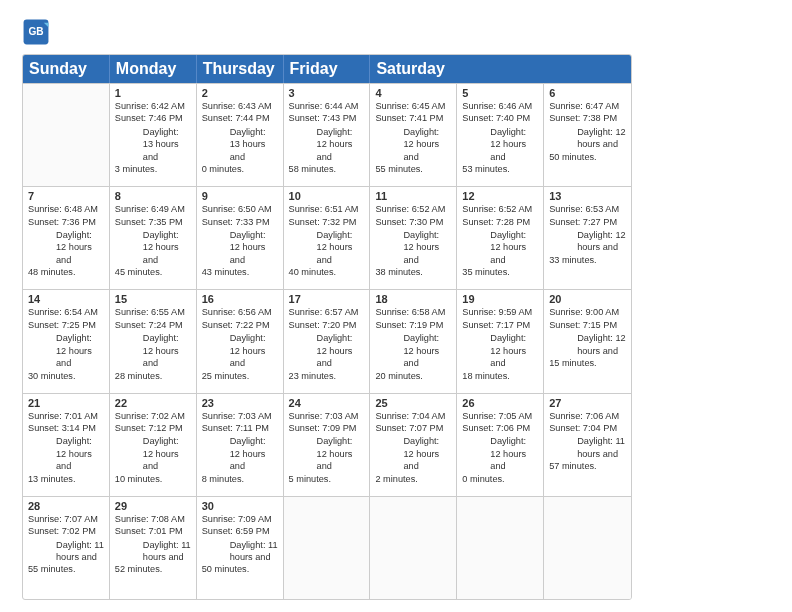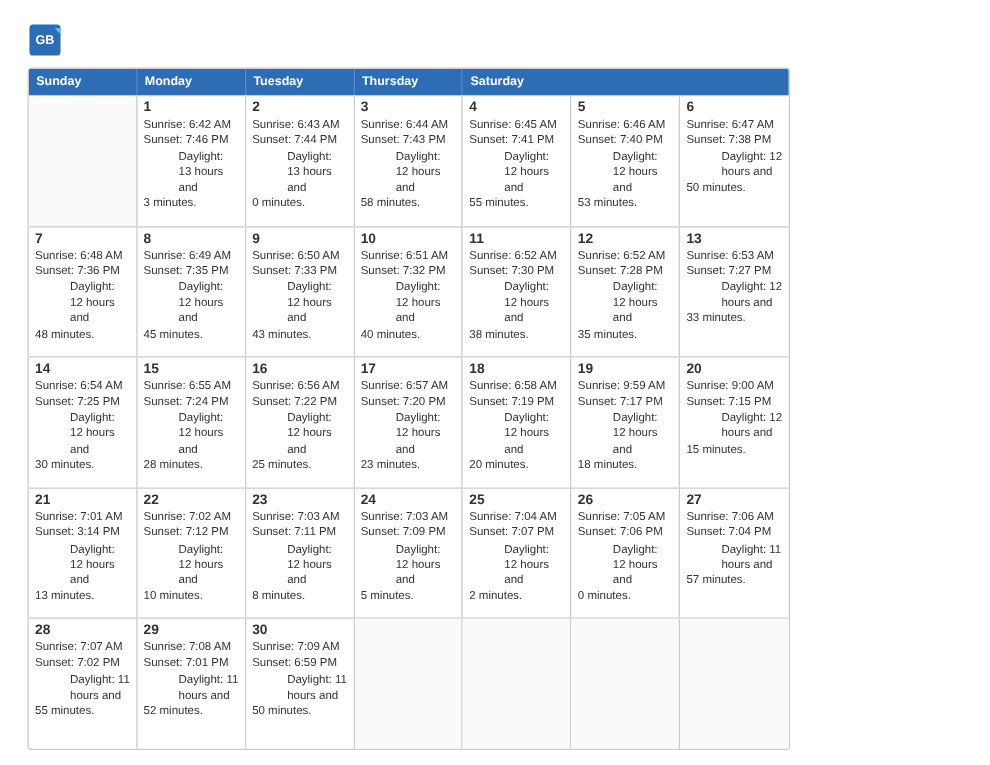--- a/index.html
+++ b/index.html
@@ -63,21 +63,21 @@
       display: flex;
       flex-direction: column;
     }
     .cal-header {
       display: grid;
       grid-template-columns: repeat(7, 1fr);
       background: #2d6db5;
     }
     .cal-header-cell {
       color: #fff;
-      font-size: 10px;
+      font-size: 16px;
       font-weight: bold;
       padding: 5px 6px;
       border-right: 1px solid #5588c8;
       text-align: left;
     }
     .cal-header-cell:last-child { border-right: none; }
     .cal-body {
       flex: 1;
       display: grid;
       grid-template-rows: repeat(5, 1fr);
@@ -137,22 +137,22 @@
     <div class="title-block">
       <div class="month-title"></div>
       <div class="location"></div>
     </div>
   </div>
 
   <div class="calendar">
     <div class="cal-header">
     <div class="cal-header-cell">Sunday</div>
         <div class="cal-header-cell">Monday</div>
-        <div class="cal-header-cell">Tuesday</div>
         <div class="cal-header-cell">Thursday</div>
+        <div class="cal-header-cell">Friday</div>
         <div class="cal-header-cell">Saturday</div>
       </div>
     <div class="cal-body">
     <div class="cal-row">
           <div class="cal-cell empty"></div>
           <div class="cal-cell">
             <span class="day-num">1</span>
             <span class="cell-line">Sunrise: 6:42 AM</span>
             <span class="cell-line">Sunset: 7:46 PM</span>
             <span class="cell-line daylight">Daylight: 13 hours and</span>

